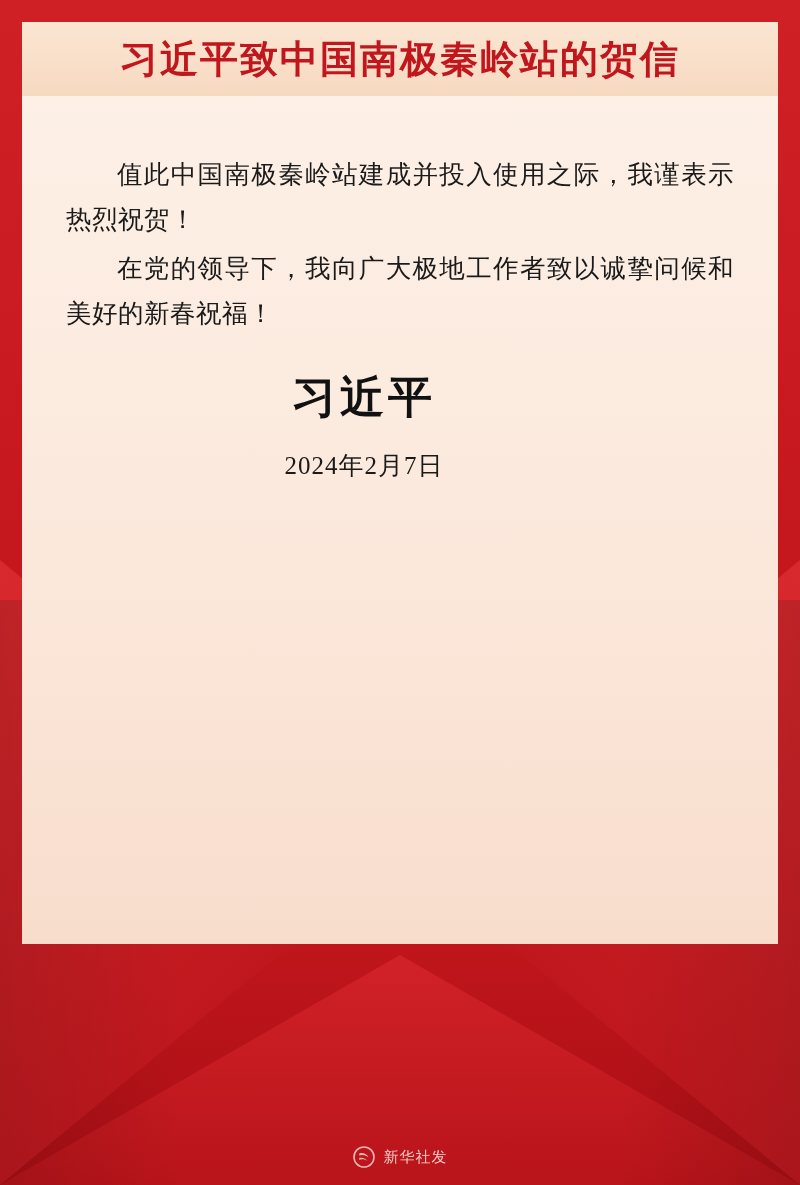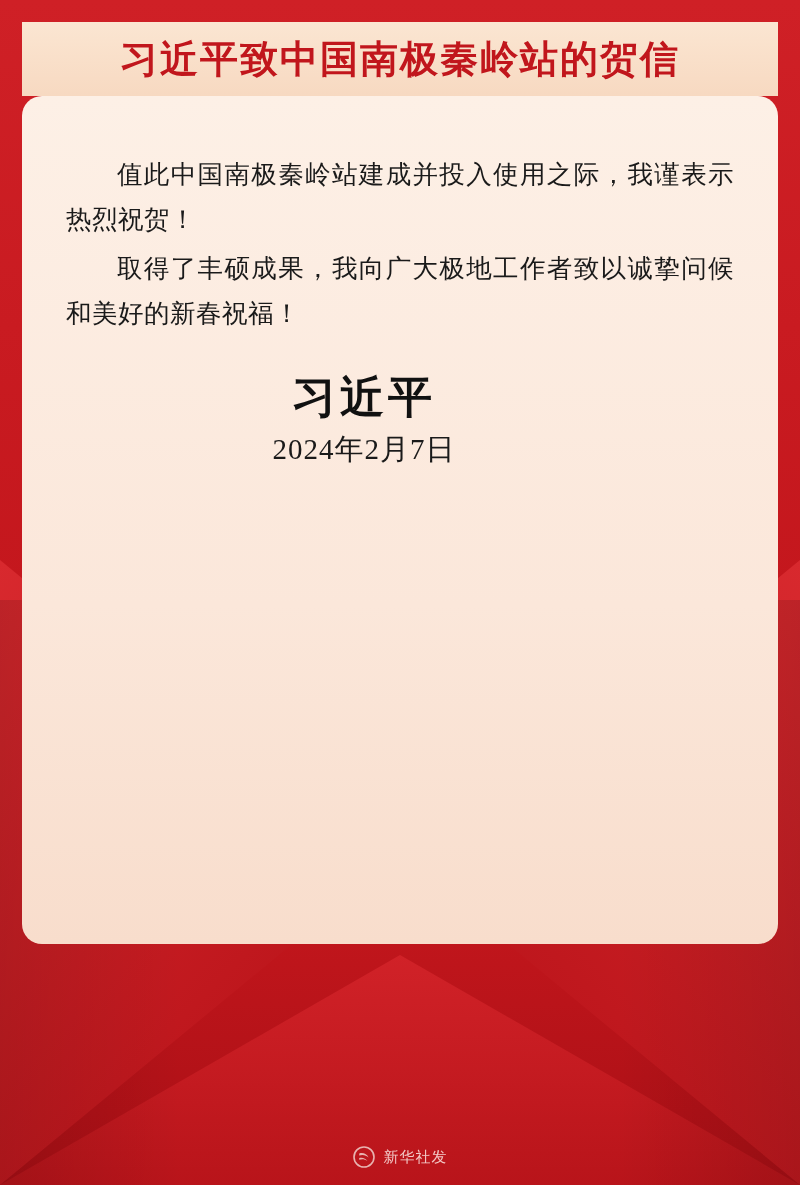--- a/index.html
+++ b/index.html
@@ -107,21 +107,20 @@
   
   .letter-panel {
     position: absolute;
     left: 22px;
     top: 96px;
     width: 756px;
     height: 848px;
     background: linear-gradient(180deg, #fdf0e6 0%, #fbe7da 60%, #f8ddcc 100%);
     box-sizing: border-box;
     padding: 56px 44px 0 44px;
-    border-radius: 20px;
   }
 
   .letter-body p {
     margin: 0 0 4px 0;
     font-family: "Liberation Serif", "DejaVu Serif", serif;
     font-size: 25.5px;
     line-height: 45px;
     color: #1a1a1a;
     text-indent: 2em;
     text-align: justify;
@@ -135,23 +134,23 @@
   }
   .sign-name {
     font-family: "Liberation Serif", "DejaVu Serif", serif;
     font-size: 44px;
     font-weight: bold;
     color: #111;
     letter-spacing: 4px;
     line-height: 56px;
   }
   .sign-date {
-    margin-top: 4px;
-    font-family: "Liberation Serif", "DejaVu Serif", serif;
-    font-size: 29px;
+    margin-top: 23px;
+    font-family: "Liberation Serif", "DejaVu Serif", serif;
+    font-size: 25px;
     color: #1a1a1a;
     letter-spacing: 1px;
   }
 
   
   .credit {
     position: absolute;
     left: 0;
     bottom: 17px;
     width: 800px;
@@ -185,21 +184,21 @@
   <div class="shade-left"></div>
   <div class="shade-right"></div>
 
   <div class="header-band">
     <div class="header-title">习近平致中国南极秦岭站的贺信</div>
   </div>
 
   <div class="letter-panel">
     <div class="letter-body">
       <p>值此中国南极秦岭站建成并投入使用之际，我谨表示热烈祝贺！</p>
-      <p>取得了丰硕成果，我向广大极地工作者致以诚挚问候和美好的新春祝福！</p>
+      <p>在党的领导下，我向广大极地工作者致以诚挚问候和美好的新春祝福！</p>
     </div>
     <div class="signature">
       <div class="sign-name">习近平</div>
       <div class="sign-date">2024年2月7日</div>
     </div>
   </div>
 
   <div class="credit">
     <span class="credit-logo">
       <svg width="22" height="22" viewBox="0 0 22 22" aria-hidden="true">

